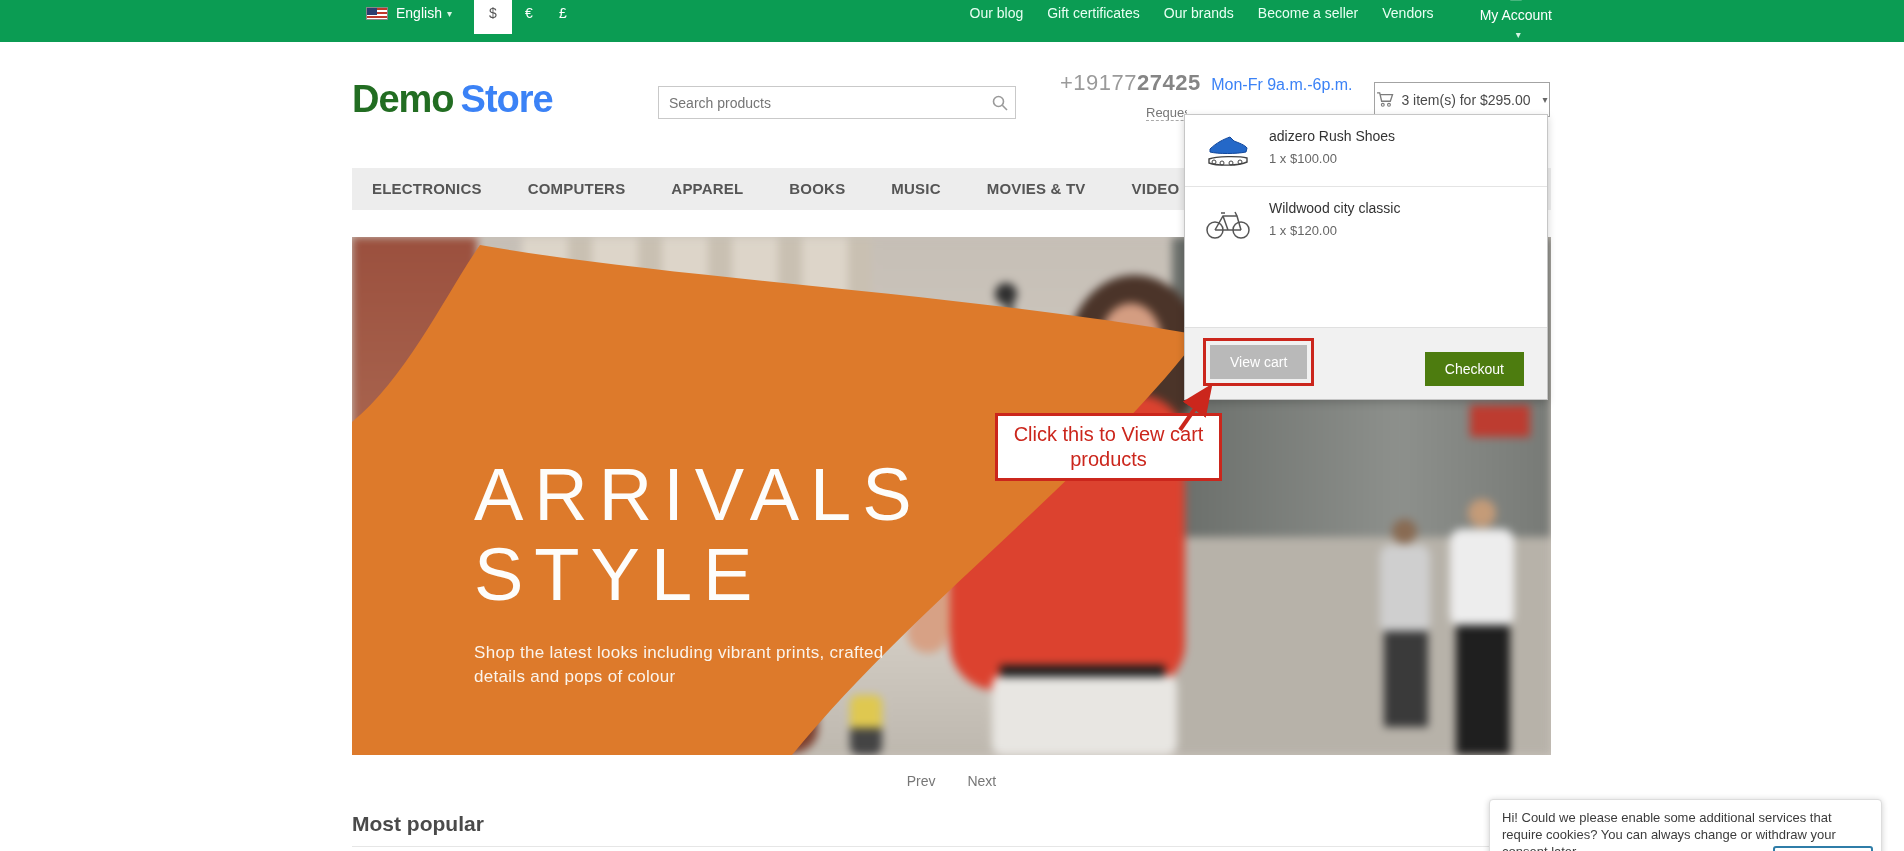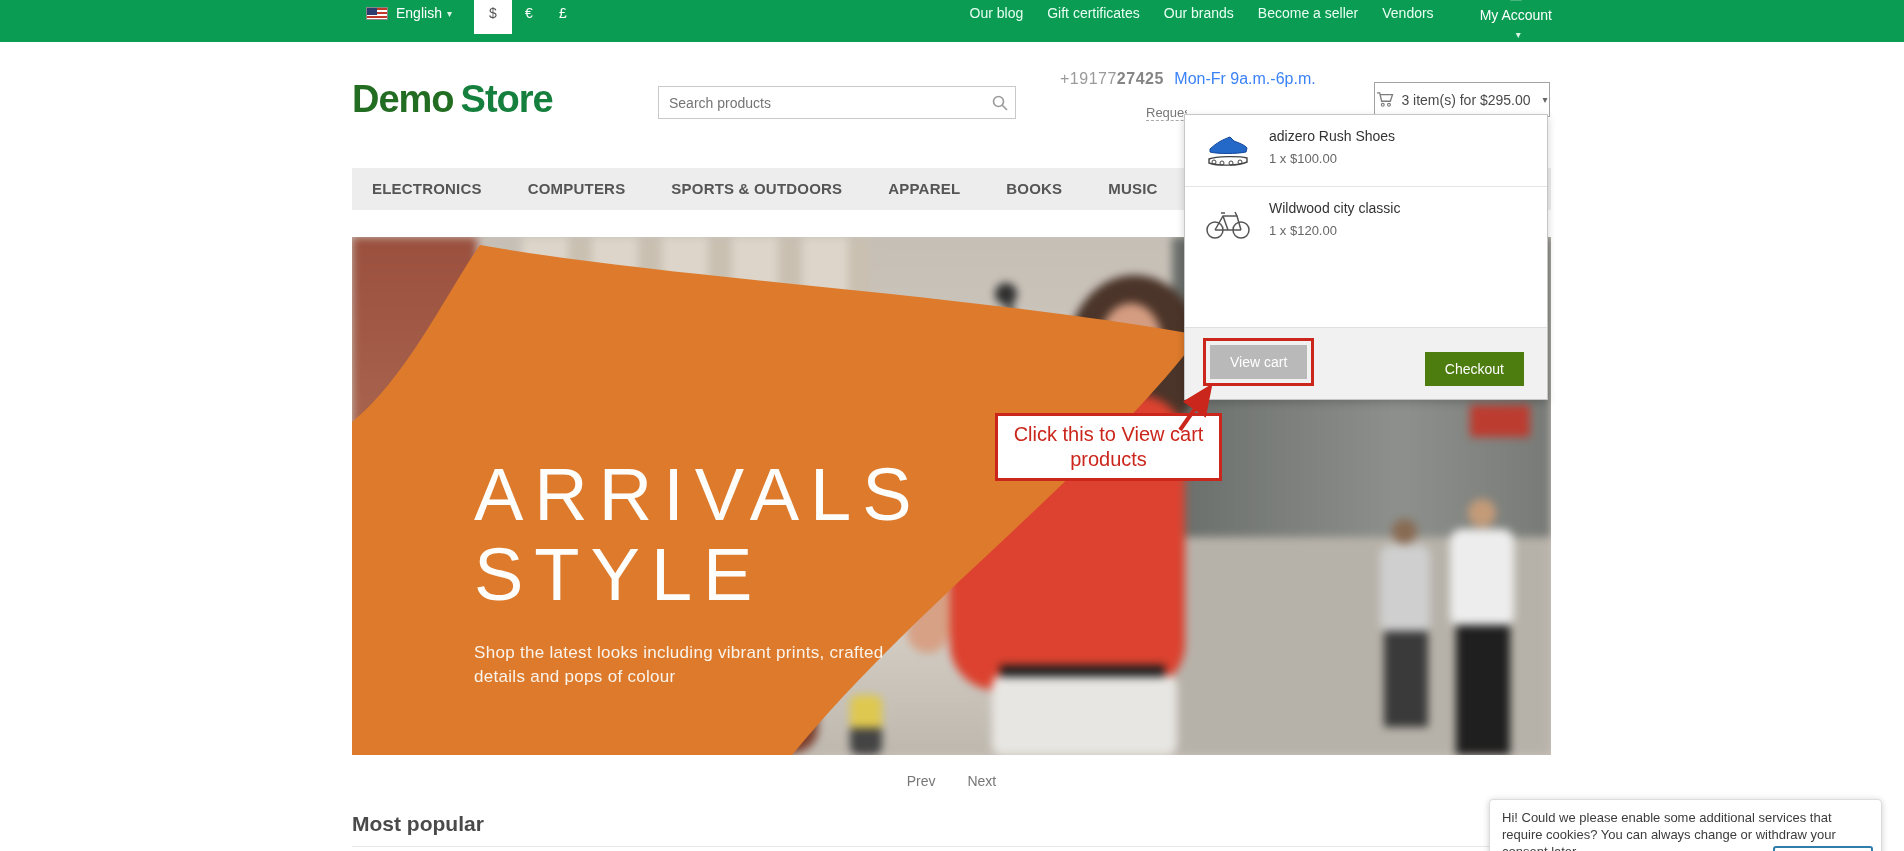--- a/index.html
+++ b/index.html
@@ -20,26 +20,26 @@
   .cur.selected { background:#fff; color:#555; width:38px; }
   .topbar-right { margin-left:auto; display:flex; align-items:center; gap:24px; }
   .toplink { color:#e8fff3; text-decoration:none; cursor:pointer; }
   .account { display:flex; align-items:center; gap:6px; color:#fff; margin-left:22px; cursor:pointer;flex-direction:column; }
 
   
   .header { position:absolute; left:0; top:42px; width:1904px; height:126px; background:#fff; }
   .header-inner { position:relative; width:1200px; height:126px; margin:0 auto; }
   .logo { position:absolute; left:0; top:36px; font-size:38px; font-weight:bold; letter-spacing:-1px; cursor:pointer; }
   .logo .p1 { color:#226d22; }
-  .logo .p2 { color:#15803d; margin-left:7px; }
+  .logo .p2 { color:#3b82f6; margin-left:7px; }
   .searchbox { position:absolute; left:306px; top:44px; width:358px; height:33px; border:1px solid #c9c9c9; background:#fff; display:flex; align-items:center; }
   .searchbox input { flex:1; border:none; outline:none; font-size:14px; color:#555; padding:0 10px; font-family:"Liberation Sans",sans-serif; background:transparent; }
   .searchbox .mag { width:30px; display:flex; justify-content:center; cursor:pointer; }
   .phoneline { position:absolute; left:708px; top:28px; white-space:nowrap; }
-  .phone-num { font-size:16px; color:#9a9a9a; letter-spacing:0.5px; }
+  .phone-num { font-size:22px; color:#9a9a9a; letter-spacing:0.5px; }
   .phone-num b { color:#858585; }
   .phone-hours { font-size:16px; color:#3b82f6; margin-left:6px; }
   .request-call-clip { position:absolute; left:794px; top:61px; width:41px; height:18px; overflow:hidden; }
   .request-call { font-size:13px; color:#777; border-bottom:1px dashed #aaa; white-space:nowrap; cursor:pointer; }
   .cart-btn { position:absolute; left:1022px; top:40px; width:176px; height:35px; border:1px solid #a3a3a3; background:#fff; display:flex; align-items:center; justify-content:center; gap:7px; font-size:14px; color:#4a4a4a; cursor:pointer; }
 
   
   .nav { position:absolute; left:352px; top:168px; width:1199px; height:42px; background:#ededed; display:flex; align-items:center; }
   .nav-item { font-size:15px; font-weight:bold; color:#555; padding:0 23px; line-height:42px; letter-spacing:0.2px; cursor:pointer; white-space:nowrap; }
   .nav-item:first-child { padding-left:20px; }
@@ -165,21 +165,20 @@
           </svg>
         <span>3 item(s) for $295.00</span>
         <span class="caret" style="color:#666;">▾</span>
       </div>
     </div>
   </div>
 
   <div class="nav">
     <span class="nav-item">ELECTRONICS</span>
     <span class="nav-item">COMPUTERS</span>
-    <span class="nav-item">SPORTS &amp; OUTDOORS</span>
     <span class="nav-item">APPAREL</span>
     <span class="nav-item">BOOKS</span>
     <span class="nav-item">MUSIC</span>
     <span class="nav-item">MOVIES &amp; TV</span>
     <span class="nav-item">VIDEO GAMES</span>
   </div>
 
   <div class="banner">
     <div class="photo">
       <div class="ph-base"></div>

